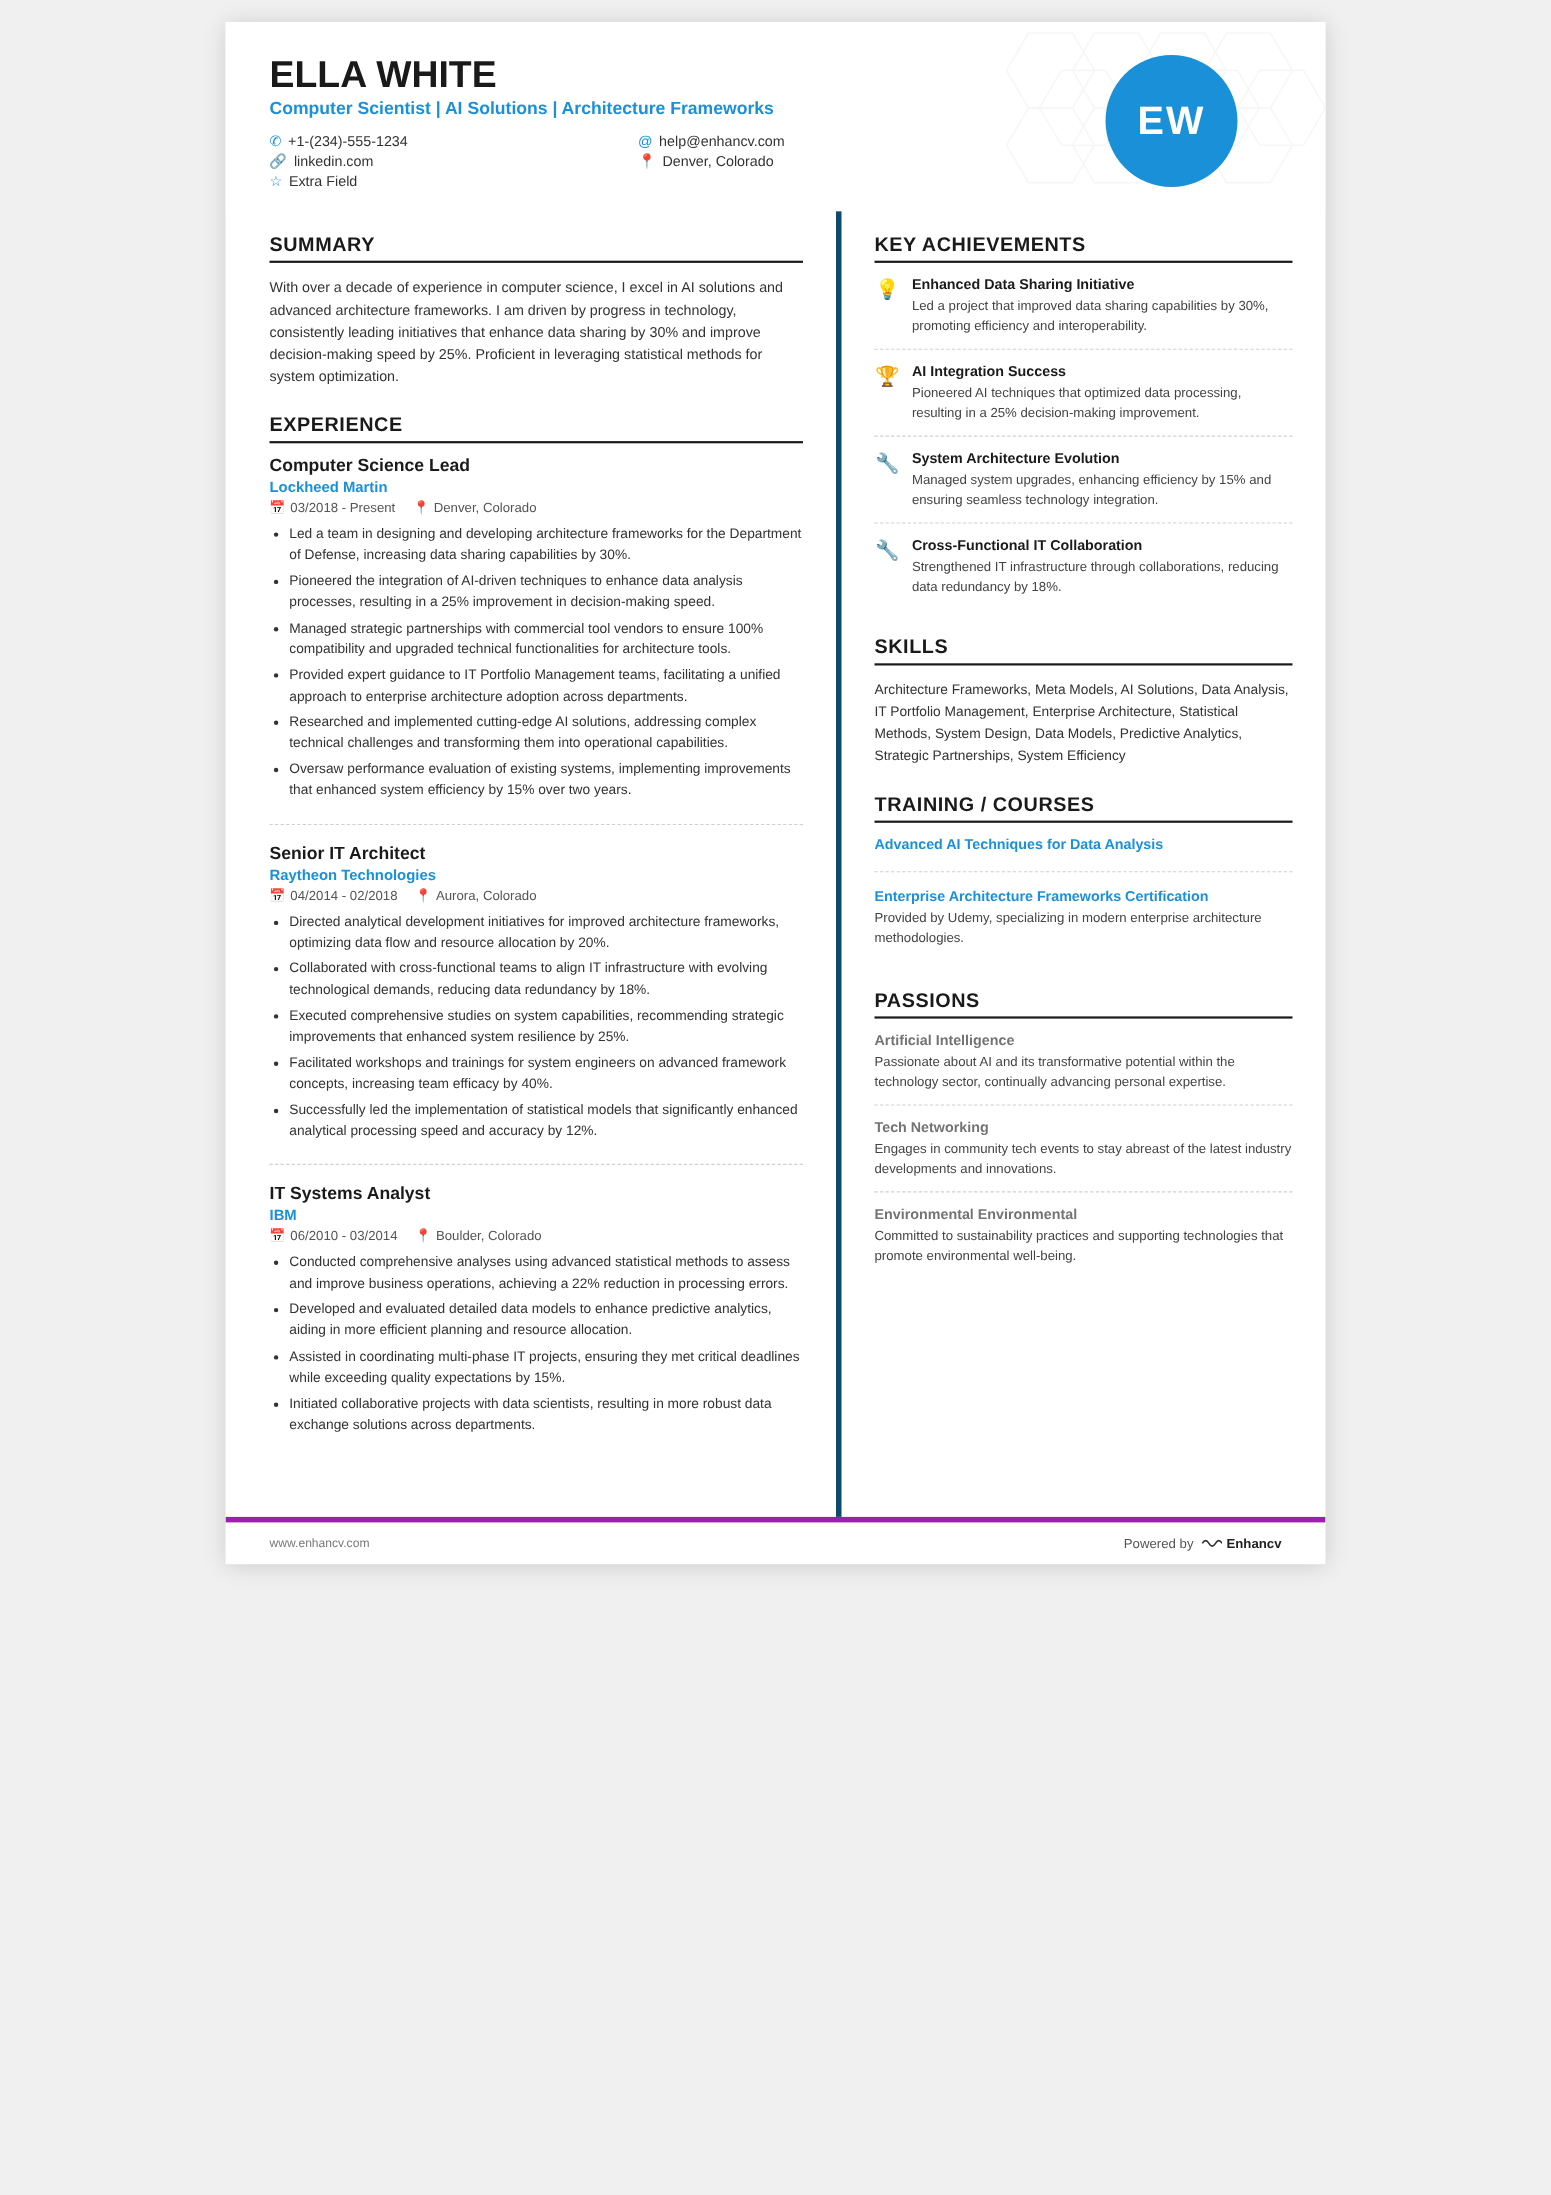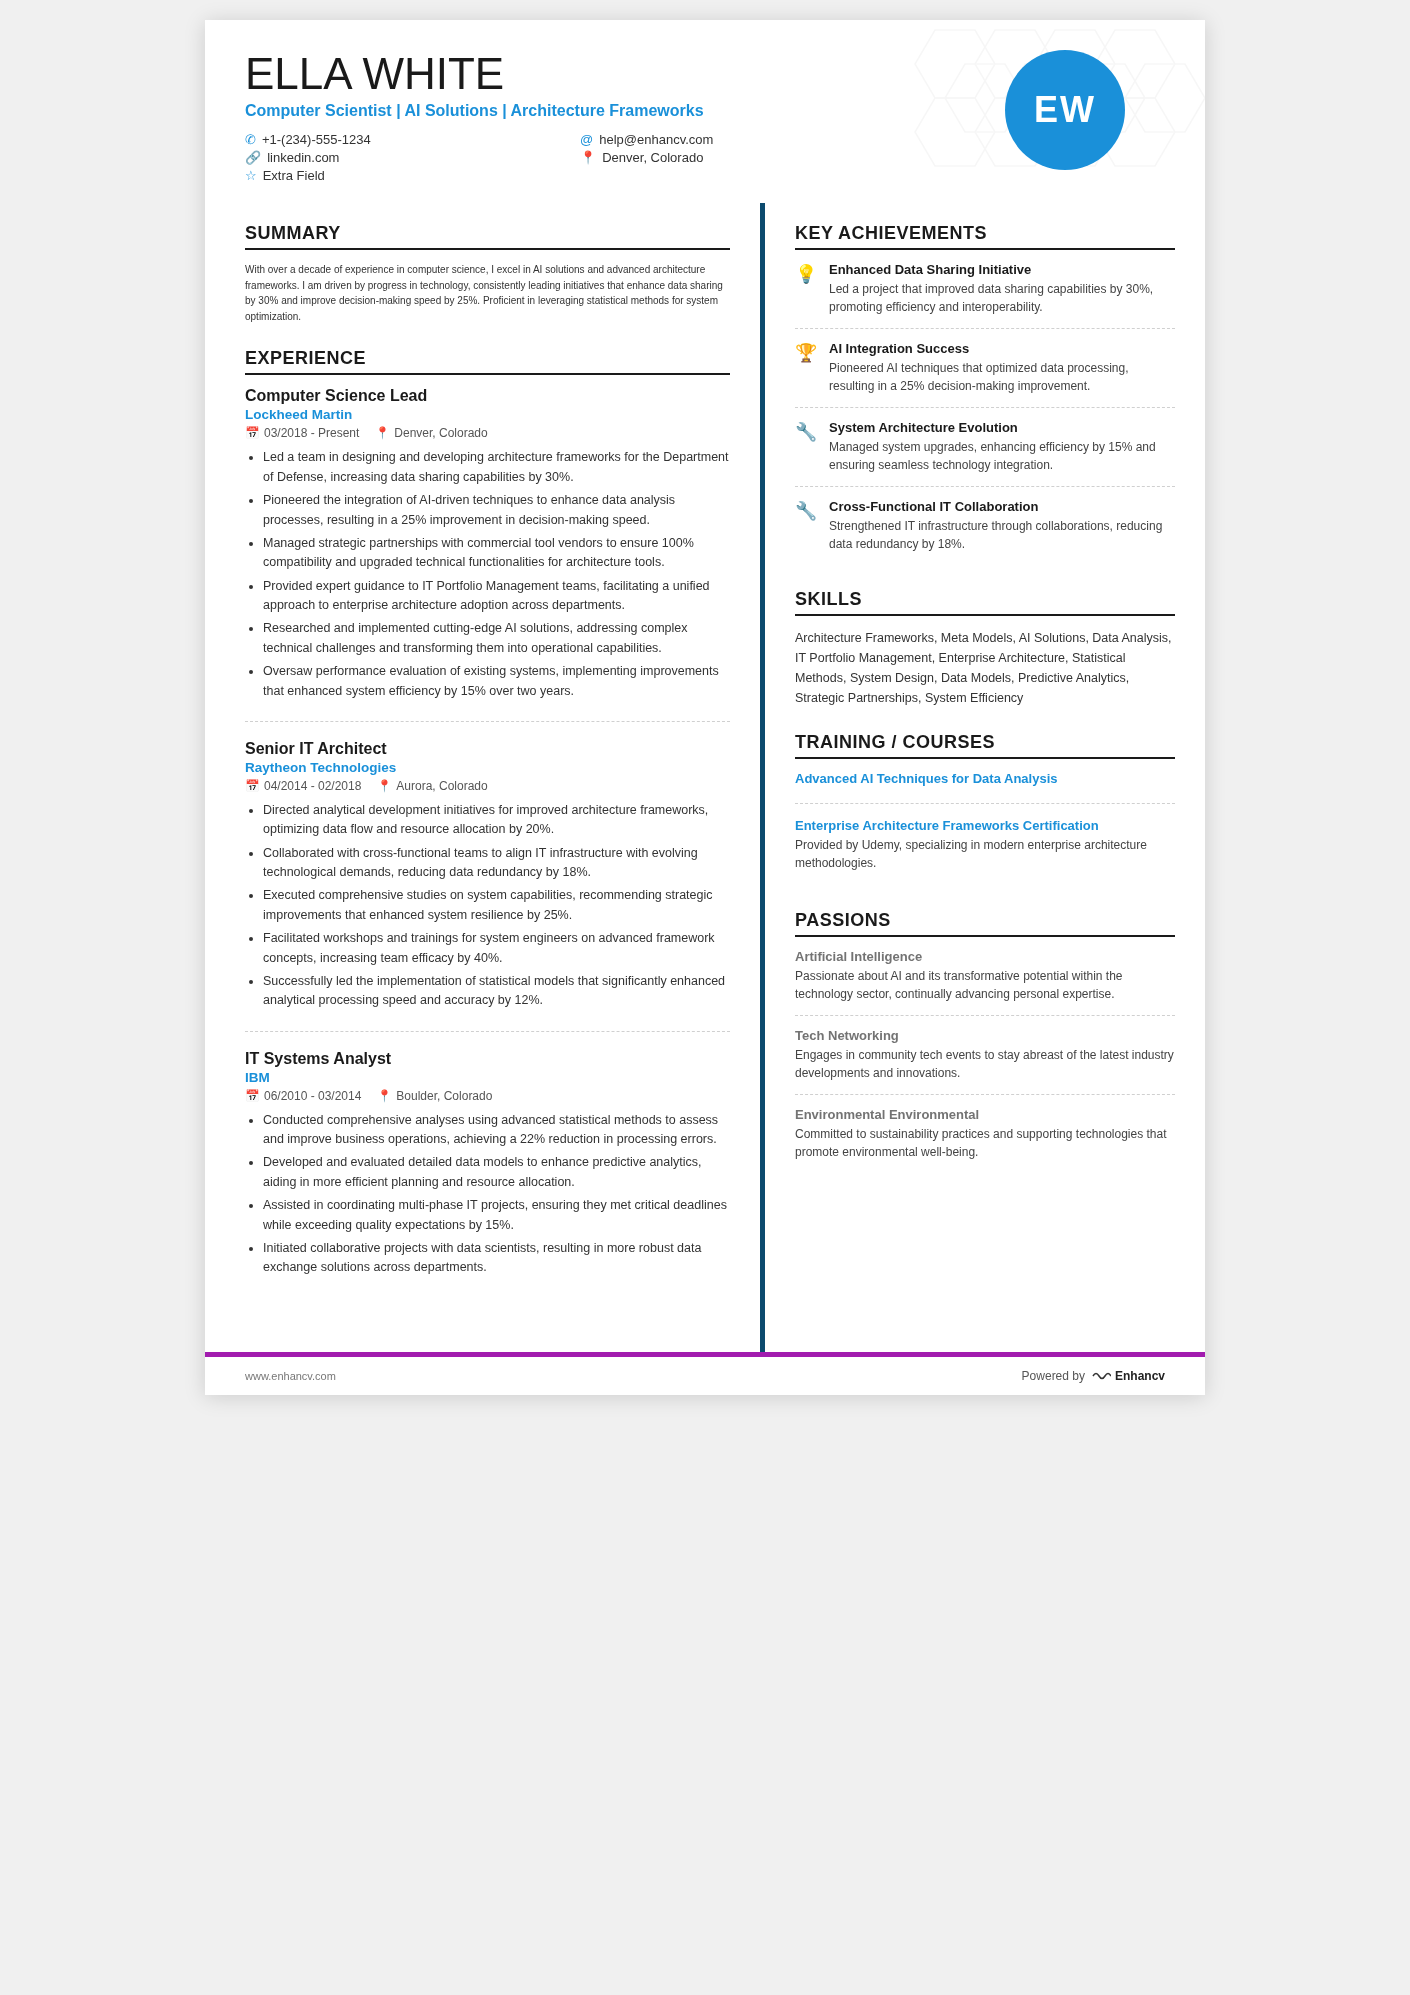--- a/index.html
+++ b/index.html
@@ -50,22 +50,22 @@
       justify-content: center;
       margin: 0 auto;
     }
     .avatar-initials {
       color: #ffffff;
       font-size: 36px;
       font-weight: bold;
       letter-spacing: 2px;
     }
     .name {
-      font-size: 44px;
-      font-weight: 400;
+      font-size: 34px;
+      font-weight: 700;
       color: #1a1a1a;
       line-height: 1.1;
       margin-bottom: 4px;
     }
     .title {
       font-size: 16px;
       font-weight: bold;
       color: #1a90d9;
       margin-bottom: 12px;
     }
@@ -109,21 +109,21 @@
       font-size: 18px;
       font-weight: 900;
       color: #1a1a1a;
       text-transform: uppercase;
       border-bottom: 2px solid #1a1a1a;
       padding-bottom: 4px;
       margin-bottom: 12px;
       letter-spacing: 0.5px;
     }
     .section-text {
-      font-size: 10px;
+      font-size: 13px;
       color: #333;
       line-height: 1.55;
     }
 
     
     .job-title {
       font-size: 16px;
       font-weight: bold;
       color: #1a1a1a;
       margin-bottom: 2px;

